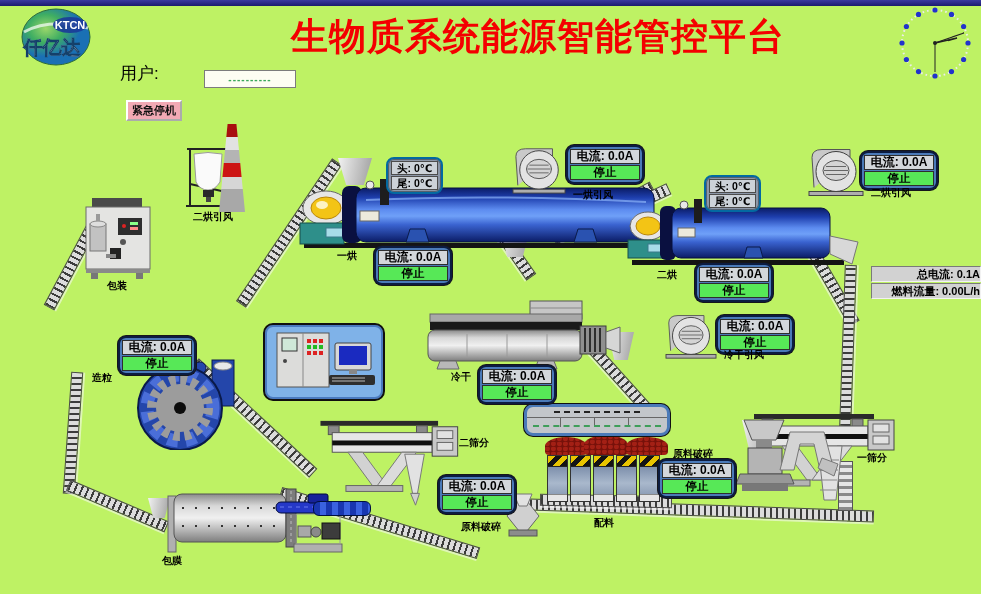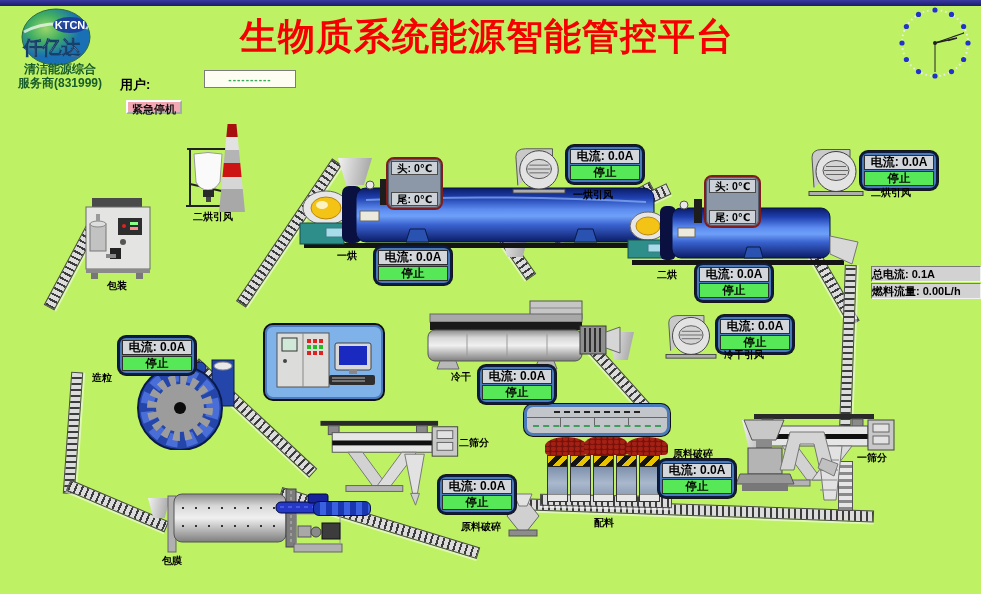--- a/index.html
+++ b/index.html
@@ -2,31 +2,31 @@
 <html><head>
 <meta charset="utf-8">
 <style>
   html,body{margin:0;padding:0;background:#888;}
   #stage{position:relative;width:981px;height:594px;background:#bef264;overflow:hidden;
          font-family:"Liberation Sans","DejaVu Sans",sans-serif;padding-left:9px;}
   .abs{position:absolute;}
   
   #topbar{left:0;top:0;width:981px;height:6px;background:linear-gradient(#3a3aa0,#1b1b6e);z-index:2;}
   
-  #title{left:240px;top:12px;width:545px;text-align:left;color:#f40000;font-weight:bold;
+  #title{left:240px;top:12px;width:545px;text-align:right;color:#f40000;font-weight:bold;
          font-size:37px;letter-spacing:1px;z-index:5;white-space:nowrap;}
   
   #logo{left:10px;top:6px;z-index:5;}
   #tagline{left:2px;top:62px;width:116px;text-align:center;color:#185c2c;font-weight:bold;
            font-size:12px;line-height:14px;z-index:5;}
   
-  #userlbl{left:120px;top:76px;font-weight:bold;font-size:13px;z-index:5;}
+  #userlbl{left:120px;top:62px;font-weight:normal;font-size:17px;z-index:5;}
   #userinput{left:204px;top:70px;width:90px;height:16px;background:#fdfdf2;border:1px solid #7c7c7c;
              color:#3aa85a;font-weight:bold;font-size:10px;text-align:center;letter-spacing:1px;z-index:5;padding:0;}
-  #estop{left:126px;top:100px;width:56px;height:14px;background:#f2a9b4;border:2px outset #fff;
+  #estop{left:126px;top:100px;width:56px;height:21px;background:#f2a9b4;border:2px outset #fff;
          font-weight:bold;font-size:11px;color:#111;z-index:5;cursor:pointer;padding:0;
          font-family:"Liberation Sans","DejaVu Sans",sans-serif;}
   
   .belt{position:absolute;height:10px;border:1px solid #4a4a4a;z-index:1;
         background:repeating-linear-gradient(90deg,#3c3c3c 0 2px,#dcdcdc 2px 6px);
         box-shadow:0 2px 0 rgba(250,250,250,.55);}
   
   .m{position:absolute;z-index:3;}
   .funnel{position:absolute;z-index:3;background:linear-gradient(100deg,#f2f2f2,#9e9e9e);
           clip-path:polygon(0 0,100% 0,76% 100%,24% 100%);border:0;}
@@ -34,28 +34,28 @@
      clip-path:polygon(33% 0,67% 0,100% 100%,0 100%);
      background:linear-gradient(to bottom,#a80f0f 0 15%,#e2e2e2 15% 30%,#b4b4b4 30% 44%,#cc1414 44% 60%,#d6d6d6 60% 74%,#a8a8a8 74% 100%);}
   
   .sb{position:absolute;z-index:6;background:#4a7ab8;border:2px solid #0c1c40;border-radius:8px;
       padding:2px;box-shadow:0 0 0 1px #16161a;width:70px;}
   .sb .cur{background:#d3d7db;border:1px solid #2e2e2e;text-align:center;font-weight:bold;
            font-size:12px;line-height:13px;white-space:nowrap;}
   .sb .st{background:#57e857;border:1px solid #2e2e2e;margin-top:1px;text-align:center;
           font-weight:bold;font-size:11.5px;line-height:13px;}
   
-  .tb{position:absolute;z-index:6;background:#8c97a8;border:2px solid #7f1d1d;border-radius:8px;
+  .tb{position:absolute;z-index:6;background:#8c97a8;border:2px solid #0369a1;border-radius:8px;
       padding:2px 3px;box-shadow:0 0 0 1px #55606e inset;}
   .tb .row{background:#ccd2d8;border:1px solid #4c4c4c;text-align:center;font-weight:bold;
            font-size:10.5px;line-height:12px;white-space:nowrap;padding:0 5px;}
-  .tb .row + .row{margin-top:17px;}
+  .tb .row + .row{margin-top:1px;}
   
   .total{position:absolute;z-index:6;width:108px;height:14px;background:#d2d2d2;
-         border:1px solid;border-color:#7a7a7a #f2f2f2 #f2f2f2 #7a7a7a;text-align:left;
+         border:1px solid;border-color:#7a7a7a #f2f2f2 #f2f2f2 #7a7a7a;text-align:right;
          font-weight:bold;font-size:11px;line-height:14px;white-space:nowrap;}
   
   .lbl{position:absolute;z-index:6;font-weight:bold;font-size:10px;color:#000;white-space:nowrap;}
   
   #ctrlroom{left:263px;top:323px;width:118px;height:74px;background:#7fb2e8;border:2px solid #101010;
             border-radius:10px;z-index:3;box-shadow:inset 0 0 0 2px #4a7ac0;}
   
   .pile{position:absolute;z-index:4;border-radius:50% 50% 4px 4px;
         background:radial-gradient(circle at 40% 35%,#a32015 2px,#77110a 3px);background-size:6px 5px;background-color:#77110a;}
   .bin{position:absolute;z-index:4;width:19px;height:45px;border:1px solid #333;}
@@ -103,24 +103,20 @@
           <stop offset="0.78" stop-color="#b0b0b0"></stop>
         <stop offset="1" stop-color="#7e7e7e"></stop>
       </linearGradient>
     </defs>
     <ellipse cx="46" cy="31" rx="34" ry="28" fill="url(#globe)" stroke="#2a6a3a"></ellipse>
     <path d="M14 26 Q40 12 78 22" stroke="#eaf6ea" stroke-width="3" fill="none" opacity="0.8"></path>
     <ellipse cx="60" cy="19" rx="17" ry="8" fill="#1a3a9a" opacity="0.9"></ellipse>
     <text x="60" y="23" text-anchor="middle" font-size="11" font-weight="bold" fill="#fff">KTCN</text>
     <text x="42" y="48" text-anchor="middle" font-size="19" font-weight="bold" fill="#fff" stroke="#14406a" stroke-width="0.6">仟亿达</text>
   </svg>
-  <div class="abs" id="tagline">
-    <div>清洁能源综合</div>
-    <div>服务商(831999)</div>
-  </div>
 
   <div class="abs" id="title">生物质系统能源智能管控平台</div>
 
   <svg class="abs" style="left:896px;top:6px;z-index:5" width="78" height="74" viewBox="0 0 78 74">
     <circle cx="39" cy="37" r="33" fill="none" stroke="#ececec" stroke-width="2" stroke-dasharray="1.6 3"></circle>
     <g fill="#2233cc">
       <circle cx="72" cy="37" r="2.6"></circle>
         <circle cx="67.6" cy="53.5" r="2.6"></circle>
         <circle cx="55.5" cy="65.6" r="2.6"></circle>
       <circle cx="39" cy="70" r="2.6"></circle>

